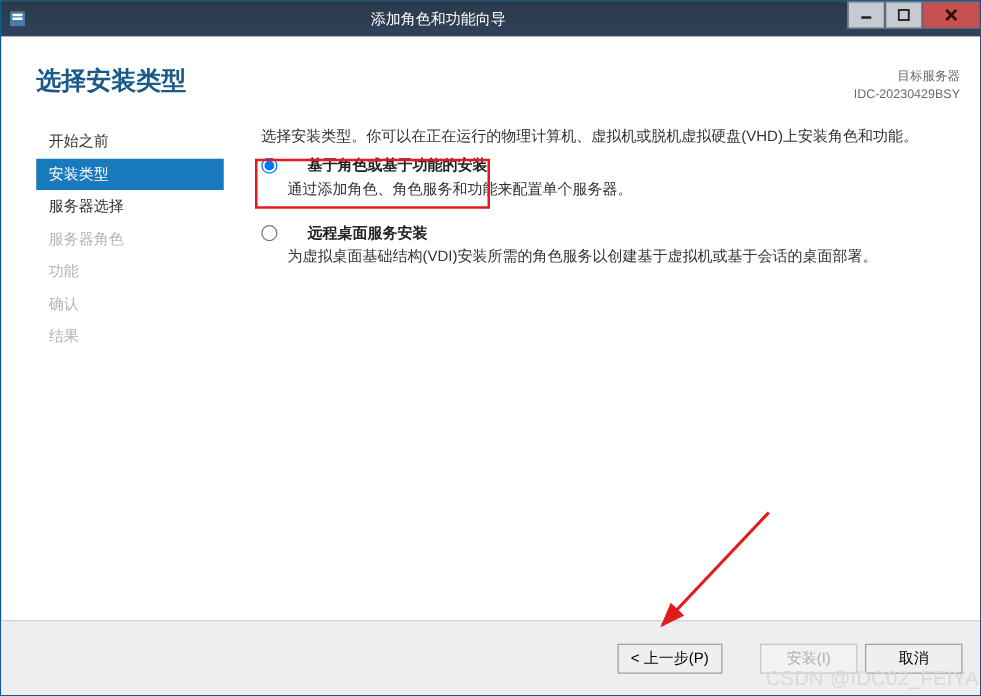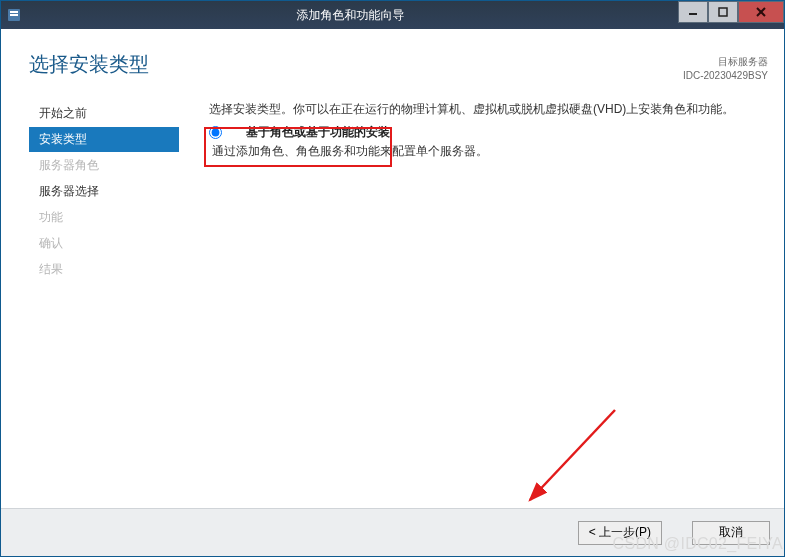--- a/index.html
+++ b/index.html
@@ -72,21 +72,21 @@
     }
     .header-area {
       padding: 22px 16px 10px 28px;
       display: flex;
       align-items: flex-start;
       justify-content: space-between;
     }
     .page-title {
       font-size: 20px;
       color: #1a5a8a;
-      font-weight: 400;
+      font-weight: 700;
     }
     .target-info {
       text-align: right;
       font-size: 10px;
       color: #6a6a6a;
       line-height: 1.4;
       padding-top: 4px;
     }
     .main-area {
       flex: 1;
@@ -136,34 +136,34 @@
       height: 13px;
     }
     .radio-label {
       font-weight: bold;
       font-size: 12px;
       color: #222;
     }
     .radio-desc {
       font-size: 12px;
       color: #333;
-      margin-left: 3px;
+      margin-left: 21px;
       margin-top: 2px;
     }
     .highlight-box {
       position: absolute;
       border: 2px solid #e21b1b;
       left: 204px;
       top: 127px;
       width: 188px;
       height: 40px;
       pointer-events: none;
     }
     .footer {
-      height: 48px;
+      height: 60px;
       background: #eceef0;
       border-top: 1px solid #d0d4d8;
       display: flex;
       align-items: center;
       justify-content: flex-end;
       padding: 0 14px;
       gap: 6px;
     }
     .btn {
       min-width: 78px;
@@ -243,45 +243,53 @@
         <div>目标服务器</div>
         <div>IDC-20230429BSY</div>
       </div>
     </div>
 
     <div class="main-area">
 
       <div class="sidebar">
         <div class="sidebar-item">开始之前</div>
         <div class="sidebar-item active">安装类型</div>
+        <div class="sidebar-item">服务器选择</div>
         <div class="sidebar-item disabled">服务器角色</div>
-        <div class="sidebar-item">服务器选择</div>
         <div class="sidebar-item disabled">功能</div>
         <div class="sidebar-item disabled">确认</div>
         <div class="sidebar-item disabled">结果</div>
       </div>
 
       <div class="panel">
         <div class="intro">选择安装类型。你可以在正在运行的物理计算机、虚拟机或脱机虚拟硬盘(VHD)上安装角色和功能。</div>
 
         <div class="radio-group">
           <div class="radio-row">
             <input type="radio" name="installtype" checked="" style="">
             <span class="radio-label">基于角色或基于功能的安装</span>
           </div>
           <div class="radio-desc">通过添加角色、角色服务和功能来配置单个服务器。</div>
         </div>
 
+        <div class="radio-group">
+          <div class="radio-row">
+            <input type="radio" name="installtype" style="">
+            <span class="radio-label">远程桌面服务安装</span>
+          </div>
+          <div class="radio-desc">为虚拟桌面基础结构(VDI)安装所需的角色服务以创建基于虚拟机或基于会话的桌面部署。</div>
+        </div>
       </div>
 
     </div>
 
     <div class="footer">
       <button class="btn">&lt; 上一步(P)</button>
       <div class="footer-gap"></div>
+      <button class="btn" disabled="">安装(I)</button>
       <button class="btn">取消</button>
     </div>
 
   </div>
 
   <div class="highlight-box"></div>
 
   <svg class="arrow-svg" style="left:520px; top:400px;" width="120" height="120">
     <defs>
       <marker id="ahead" markerWidth="10" markerHeight="10" refX="7" refY="3" orient="auto">

